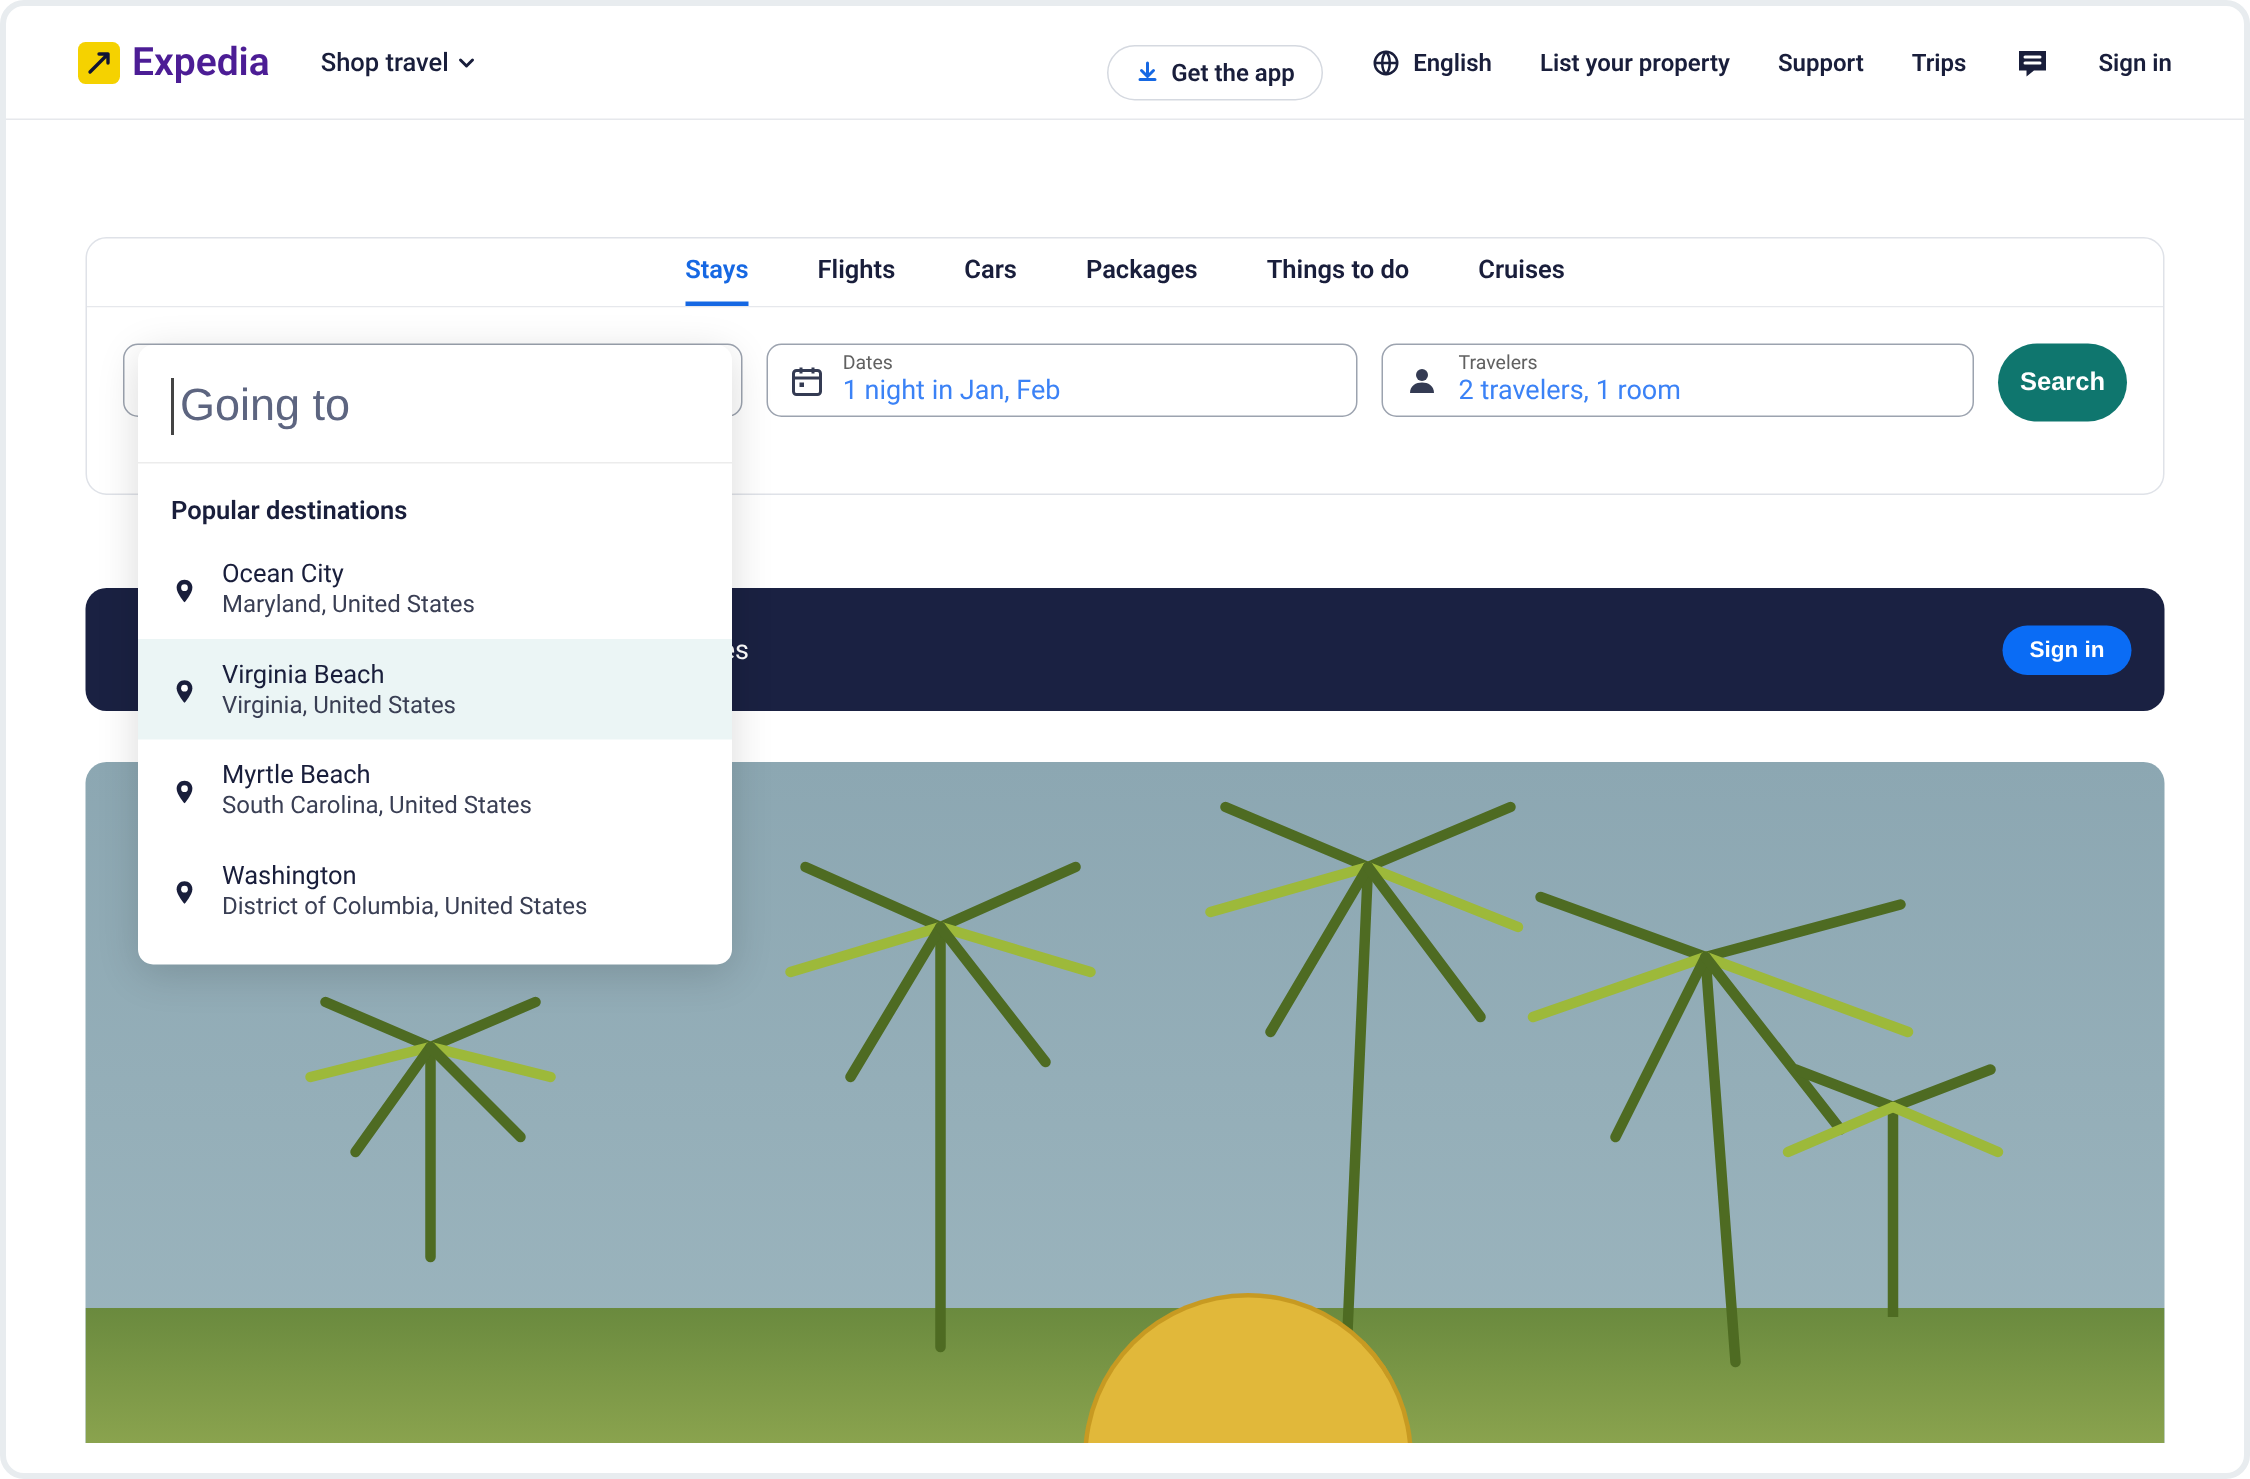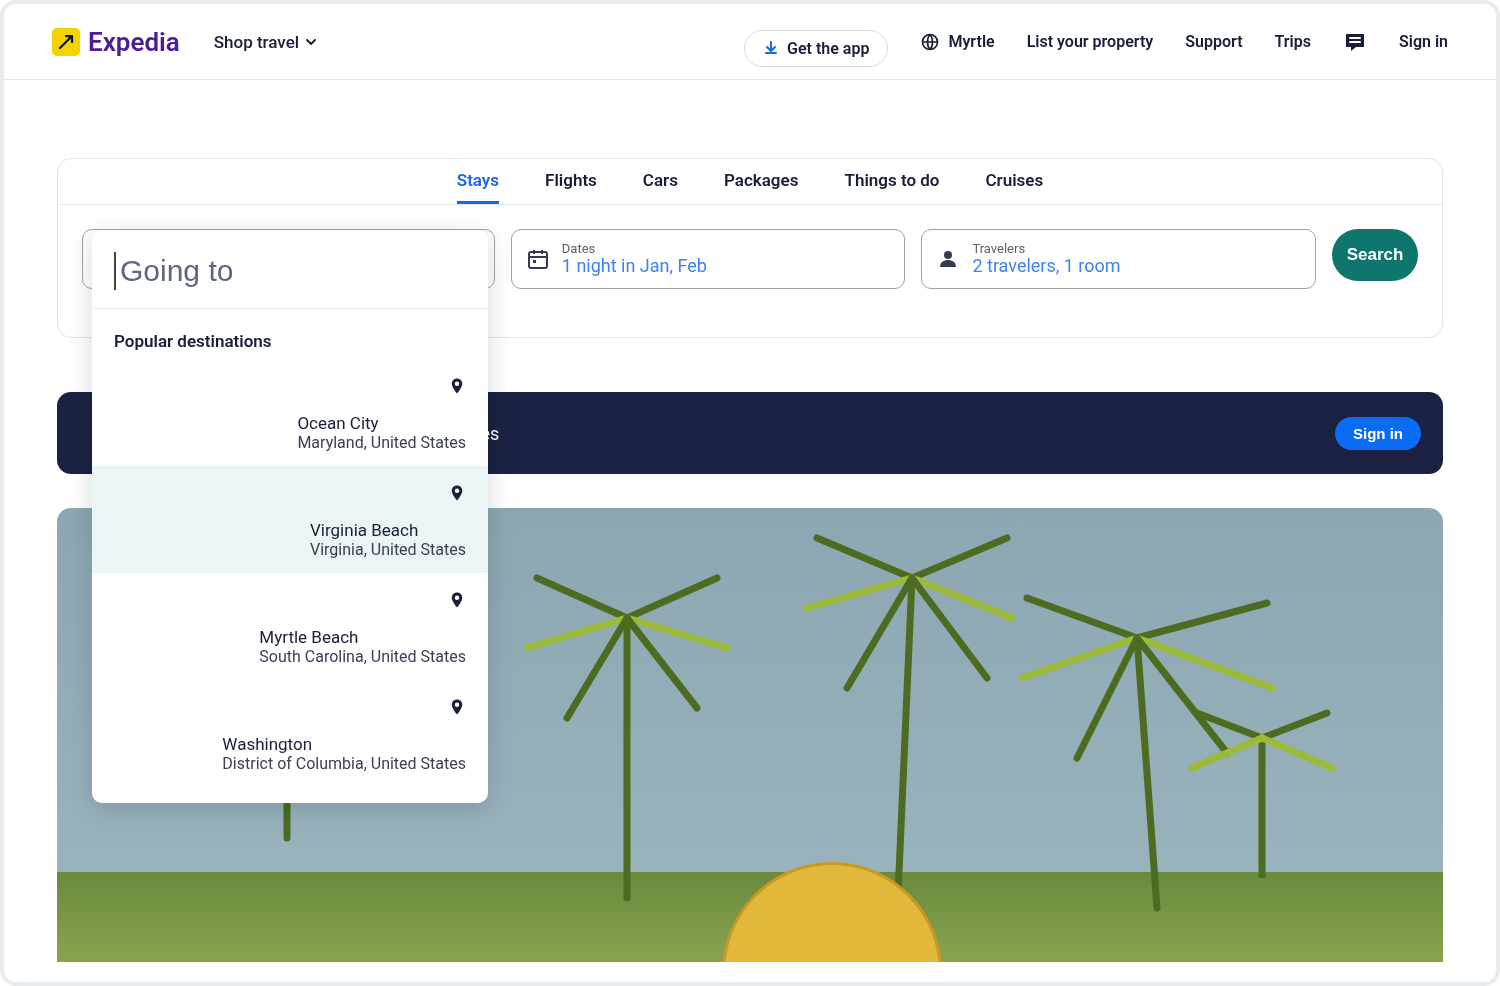--- a/index.html
+++ b/index.html
@@ -88,21 +88,21 @@
   }
   .tab.active { color:#1668e3; border-bottom-color:#1668e3; }
 
   .search-row {
     padding: 24px 24px 48px 24px;
     display:flex; gap:16px; align-items:stretch;
   }
   .field {
     flex:1;
     border:1px solid #9ca3af; border-radius:10px;
-    height:60px;
+    height:49px;
     display:flex; align-items:center; gap:12px;
     padding: 6px 14px;
     background:#fff;
   }
   .field .field-icon { width:24px; height:24px; flex:0 0 auto; color:#343b53;}
   .field .labels { display:flex; flex-direction:column; line-height:1.1;}
   .field .top-label { font-size:13px; color:#616161; }
   .field .value { font-size:18px; color:#3b82f6; }
   .search-btn {
     width:86px; height:52px; border:none; border-radius:26px;
@@ -166,24 +166,23 @@
     padding-left:4px;
     height:38px;
     background:transparent;
   }
   .dd-input::placeholder { color:#5d6580; }
   .dd-section-title {
     padding: 22px 22px 8px 22px;
     font-size:17px; font-weight:600; color:#191e3b;
   }
   .dd-item {
-    display:flex; gap:16px; align-items:flex-end;
+    display:flex; gap:16px; align-items:center;
     padding: 14px 22px;
     cursor:pointer;
-    flex-direction:column;
   }
   .dd-item.highlight { background:#ebf5f5; }
   .dd-pin { width:18px; height:22px; flex:0 0 auto; margin-top:2px; color:#191e3b;}
   .dd-item .main { font-size:17px; color:#191e3b; }
   .dd-item .sub { font-size:16px; color:#3a3f54; }
 </style>
 </head>
 <body>
 
 <div class="outer">
@@ -209,21 +208,21 @@
         <svg width="16" height="16" viewBox="0 0 16 16">
             <path d="M8 2 V10 M4 7 L8 11 L12 7 M3 13 H13" stroke="#1668e3" stroke-width="2" fill="none" stroke-linecap="round" stroke-linejoin="round"></path>
           </svg>
         <span>Get the app</span>
       </div>
       <div class="hdr-item">
         <svg class="globe-icon" viewBox="0 0 24 24">
             <circle cx="12" cy="12" r="9" stroke="#191e3b" stroke-width="2" fill="none"></circle>
             <path d="M3 12 H21 M12 3 C8 7 8 17 12 21 M12 3 C16 7 16 17 12 21" stroke="#191e3b" stroke-width="2" fill="none"></path>
           </svg>
-        <span>Myrtle</span>
+        <span>English</span>
       </div>
       <div class="hdr-item">
         <span>List your property</span>
       </div>
       <div class="hdr-item">
         <span>Support</span>
       </div>
       <div class="hdr-item">
         <span>Trips</span>
       </div>

